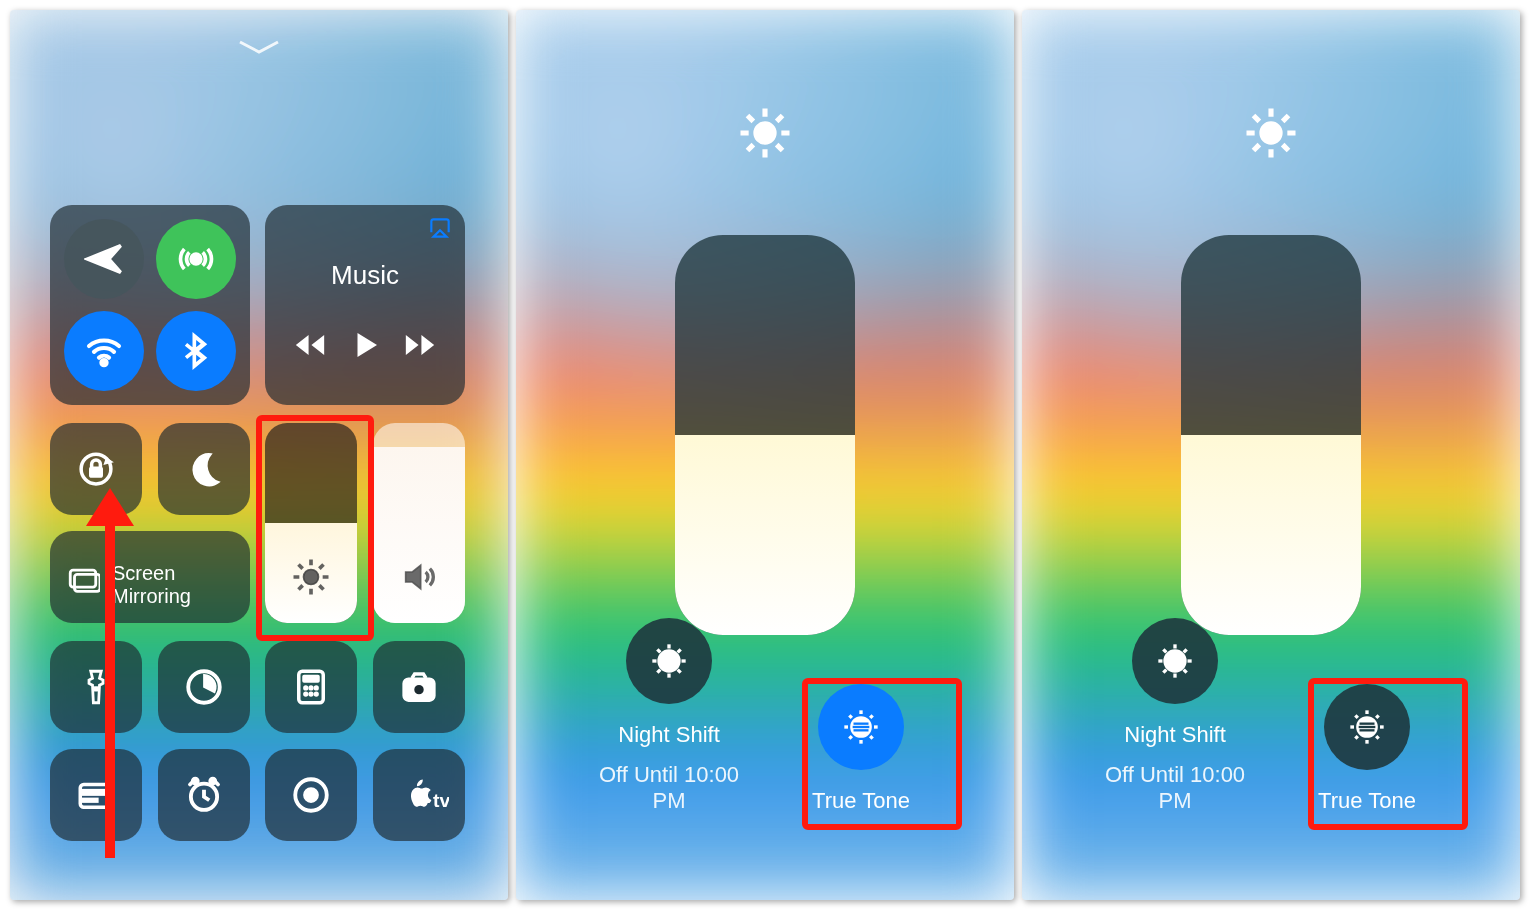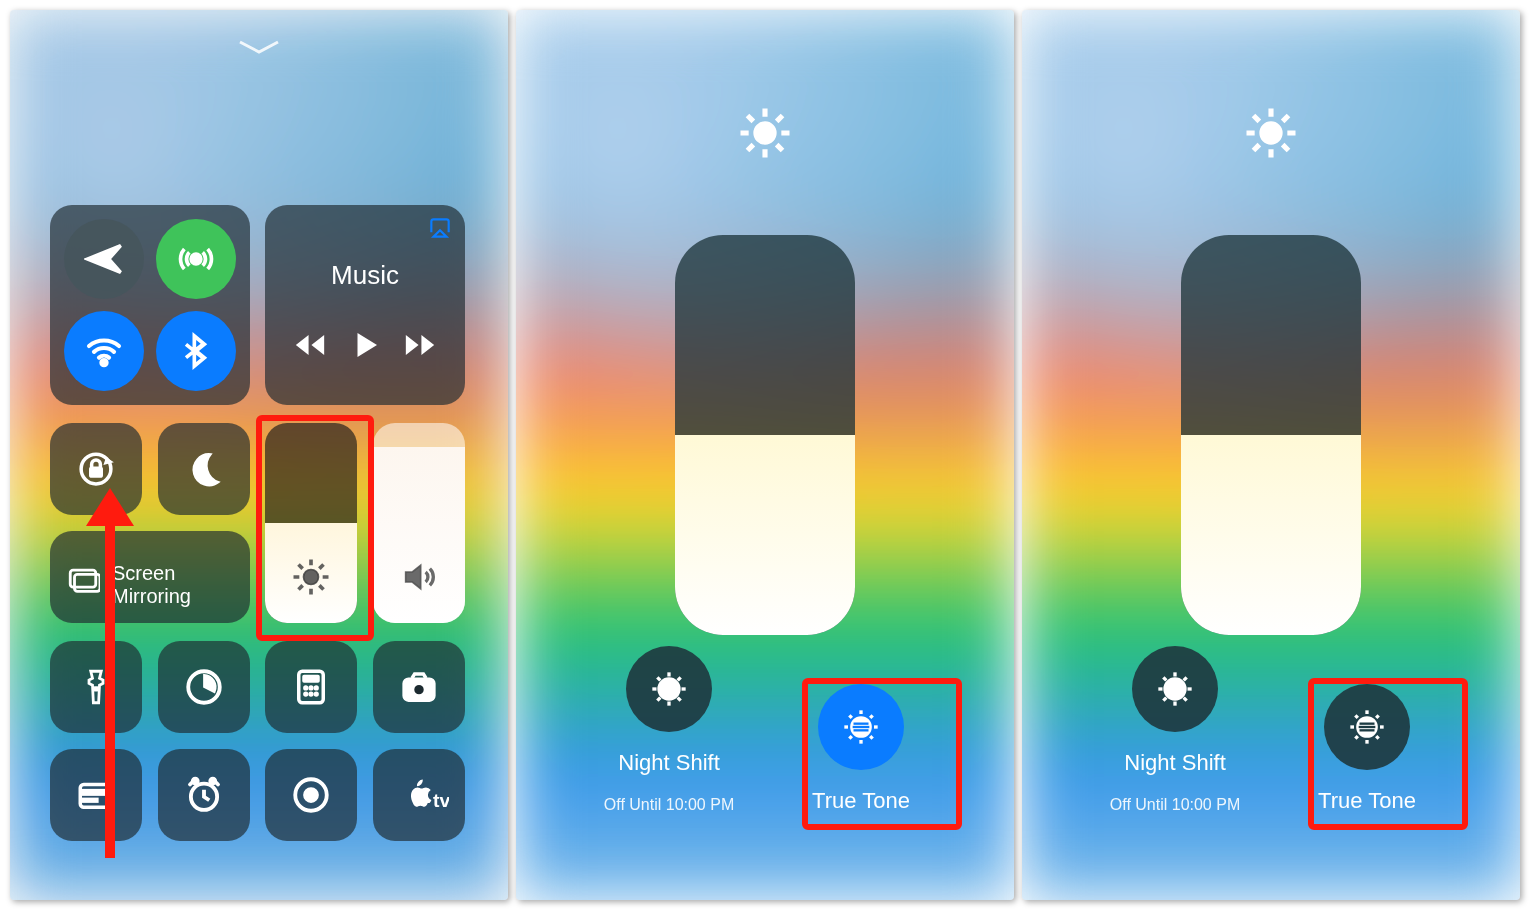--- a/index.html
+++ b/index.html
@@ -76,21 +76,21 @@
   
   .sun-top{position:absolute;top:95px;left:50%;transform:translateX(-50%);width:56px;height:56px;}
   .sun-top svg{fill:#fff;stroke:#fff;}
   .big-slider{position:absolute;left:50%;top:225px;transform:translateX(-50%);width:180px;height:400px;border-radius:48px;overflow:hidden;background:rgba(25,50,55,.75);}
   .big-slider .fill{position:absolute;left:0;right:0;bottom:0;height:50%;
     background:linear-gradient(180deg,#fff9d6,#fff);}
   .opt{position:absolute;bottom:86px;width:170px;text-align:center;}
   .opt.l{left:68px;} .opt.r{right:68px;}
   .opt .circ{margin:0 auto 18px;width:86px;height:86px;}
   .opt .lab{color:#fff;font-size:22px;}
-  .opt .sub{color:rgba(255,255,255,.9);font-size:16px;margin-top:20px;}
+  .opt .sub{color:rgba(255,255,255,.9);font-size:22px;margin-top:14px;}
   .ccol-dark{background:rgba(30,55,62,.9);}
   .ccol-blue{background:#0a7cff;}
 
   .hl2{right:52px;bottom:70px;width:160px;height:152px;}
 </style>
 </head>
 <body>
 
 <svg width="0" height="0" style="position:absolute">
 <defs>

